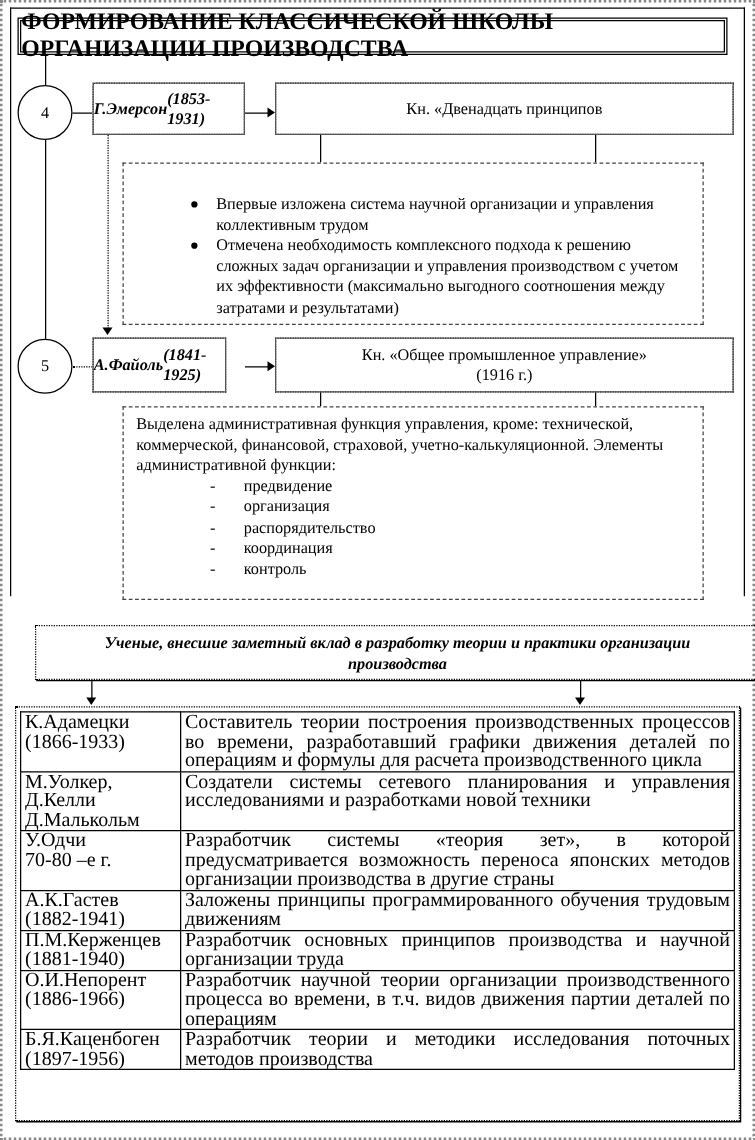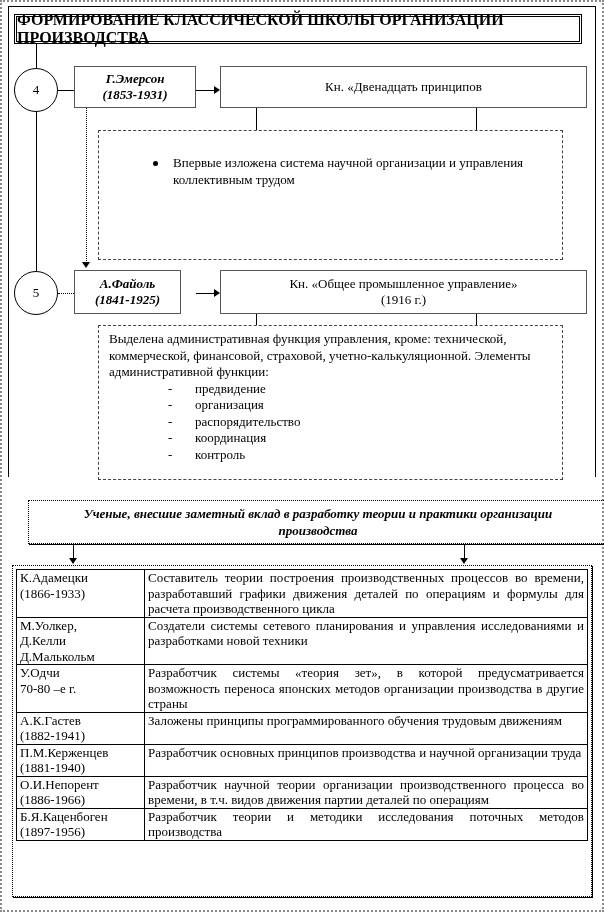--- a/index.html
+++ b/index.html
@@ -13,36 +13,36 @@
     border:2px dotted #888; box-sizing:content-box;
   }
   .top-frame {
     position:absolute; left:8px; top:6px; width:586px; height:470px;
     border-left:1px solid #000; border-top:1px solid #000; border-right:1px solid #000;
   }
   .title-box {
     position:absolute; left:14px; top:14px; width:568px; height:30px;
     border:3px double #000; box-sizing:border-box;
     display:flex; align-items:center; justify-content:center;
-    font-weight:bold; font-size:16px; letter-spacing:0px;
+    font-weight:bold; font-size:19px; letter-spacing:0px;
   }
   .vline { position:absolute; background:#000; width:1px; }
   .hline { position:absolute; background:#000; height:1px; }
   .dotted-v { position:absolute; width:0; border-left:1px dotted #000; }
   .dotted-h { position:absolute; height:0; border-top:1px dotted #000; }
   .circle {
     position:absolute; width:44px; height:44px; border:1px solid #000; border-radius:50%;
     background:#fff; display:flex; align-items:center; justify-content:center; font-size:13px;
     box-sizing:border-box;
   }
   .name-box {
     position:absolute; border:1px dotted #000; outline:1px solid #555; outline-offset:-1px;
     box-sizing:border-box; background:#fff;
-    display:flex; flex-direction:column; align-items:center; justify-content:center;
-    font-weight:bold; font-style:italic; font-size:13px; line-height:16px; text-align:center;
+    display:flex; flex-direction:row; align-items:center; justify-content:center;
+    font-weight:bold; font-style:italic; font-size:13px; line-height:16px; text-align:left;
   }
   .book-box {
     position:absolute; border:1px dotted #000; outline:1px solid #555; outline-offset:-1px;
     box-sizing:border-box; background:#fff;
     display:flex; flex-direction:column; align-items:center; justify-content:center;
     font-size:13px; line-height:16px; text-align:center;
   }
   .desc-box {
     position:absolute; border:1px dashed #444; box-sizing:border-box; background:#fff;
     font-size:13px; line-height:16.5px;
@@ -67,21 +67,21 @@
     border:1px dotted #000; box-sizing:border-box; box-shadow:1px 1px 0 #000;
     display:flex; align-items:center; justify-content:flex-end; text-align:center;
     font-weight:bold; font-style:italic; font-size:13px; line-height:17px; padding:0 40px;
   }
   .table-frame {
     position:absolute; left:12px; top:565px; width:580px; height:332px;
     border:1px dotted #000; box-sizing:border-box; box-shadow:1px 1px 0 #000;
   }
   table.scholars {
     position:absolute; left:3px; top:3px; width:572px;
-    border-collapse:collapse; font-size:13px; line-height:15.5px;
+    border-collapse:collapse; font-size:16px; line-height:15.5px;
   }
   table.scholars td {
     border:1px solid #000; vertical-align:top; padding:0 3px 0 3px;
   }
   table.scholars td.name { width:121px; text-align:left; }
   table.scholars td.contrib { text-align:justify; text-align-last:left;margin-top:48px; }
 </style>
 </head>
 <body>
 
@@ -117,20 +117,24 @@
 <div class="vline" style="left:476px; top:108px; height:22px;"></div>
 
 <div class="dotted-v" style="left:86px; top:108px; height:155px;"></div>
 <div class="arrow-down" style="left:82px; top:262px;"></div>
 
 <div class="desc-box" style="left:98px; top:130px; width:465px; height:130px; padding-top:8px;">
   <ul>
     <li class="bullet">
       <span class="dot"></span>
       <span>Впервые изложена система научной организации и управления коллективным трудом</span>
+    </li>
+    <li class="bullet">
+      <span class="dot"></span>
+      <span>Отмечена необходимость комплексного подхода к решению сложных задач организации и управления производством с учетом их эффективности (максимально выгодного соотношения между затратами и результатами)</span>
     </li>
   </ul>
 </div>
 
 <div class="circle" style="left:14px; top:271px;">
   <span>5</span>
 </div>
 <div class="dotted-h" style="left:58px; top:293px; width:16px;"></div>
 
 <div class="name-box" style="left:74px; top:270px; width:107px; height:44px;">

